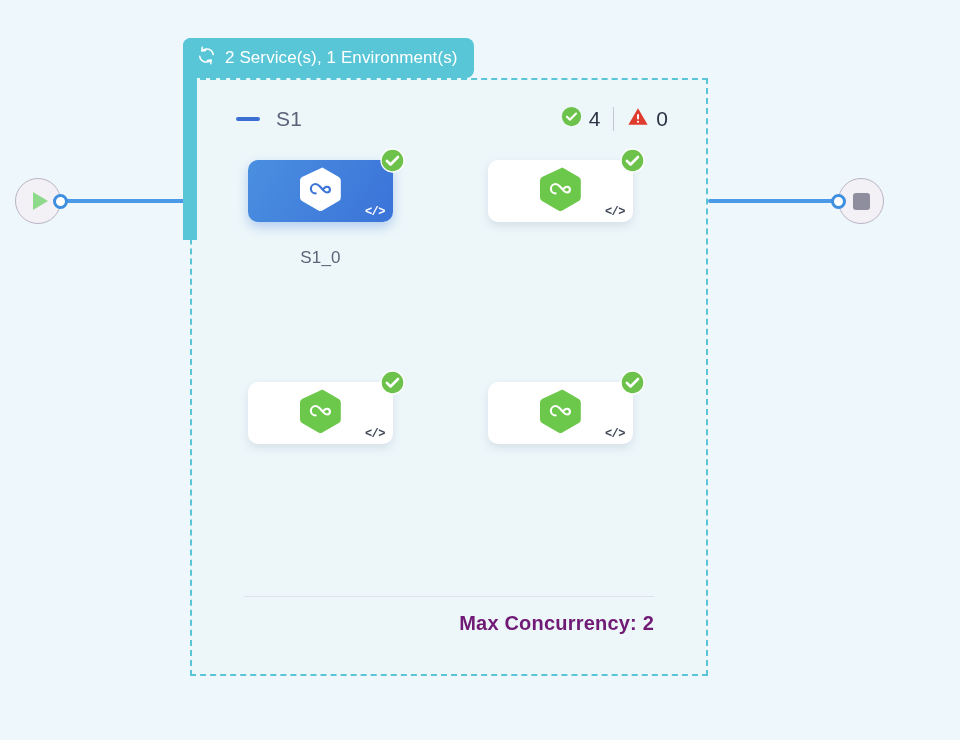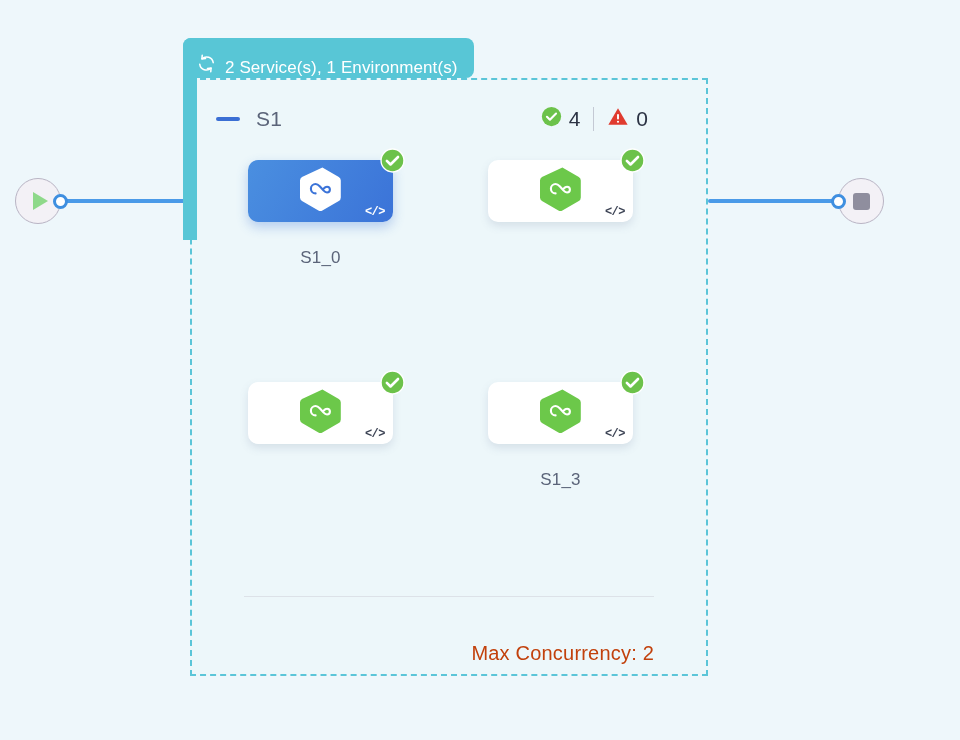--- a/index.html
+++ b/index.html
@@ -95,33 +95,33 @@
   }
   .group-header {
     position: absolute;
     left: 183px;
     top: 38px;
     height: 40px;
     padding: 0 16px 0 14px;
     background: #58c6d6;
     border-radius: 8px 8px 8px 0;
     display: flex;
-    align-items: flex-end;
+    align-items: center;
     gap: 9px;
     color: #ffffff;
     font-size: 17px;
     letter-spacing: 0.1px;
     box-sizing: border-box;
   }
   .header-icon { display: block; }
 
   
   .group-toolbar {
     position: absolute;
-    left: 216px;
+    left: 236px;
     top: 106px;
     width: 432px;
     display: flex;
     align-items: center;
     justify-content: space-between;
   }
   .toolbar-left {
     display: flex;
     align-items: center;
     gap: 16px;
@@ -223,24 +223,23 @@
     height: 1px;
     background: #dde2e8;
   }
   .group-footer {
     position: absolute;
     left: 244px;
     top: 612px;
     width: 410px;
     text-align: right;
     font-size: 20px;
-    font-weight: normal;
-    color: #c2410c;
+    font-weight: bold;
+    color: #701a75;
     letter-spacing: 0.2px;
-    margin-top: 30px;
   }
 </style>
 </head>
 <body>
 
 <div class="canvas">
 
   <div class="edge edge-left"></div>
   <div class="edge edge-right"></div>
 
@@ -364,21 +363,20 @@
           </svg>
         </span>
         <span class="code-glyph">&lt;/&gt;</span>
         <span class="check-badge">
           <svg width="25" height="25" viewBox="0 0 24 24">
             <circle cx="12" cy="12" r="11" fill="#6cc24a" stroke="#ffffff" stroke-width="1.3"></circle>
             <path d="M6.6 12.3l3.5 3.5 7.2-7.2" fill="none" stroke="#ffffff" stroke-width="2.5" stroke-linecap="round" stroke-linejoin="round"></path>
           </svg>
         </span>
       </div>
-      <div class="node-label">S1_3</div>
     </div>
 
   </div>
 
   <div class="group-divider"></div>
   <div class="group-footer">Max Concurrency: 2</div>
 
 </div>
 
 </body></html>

